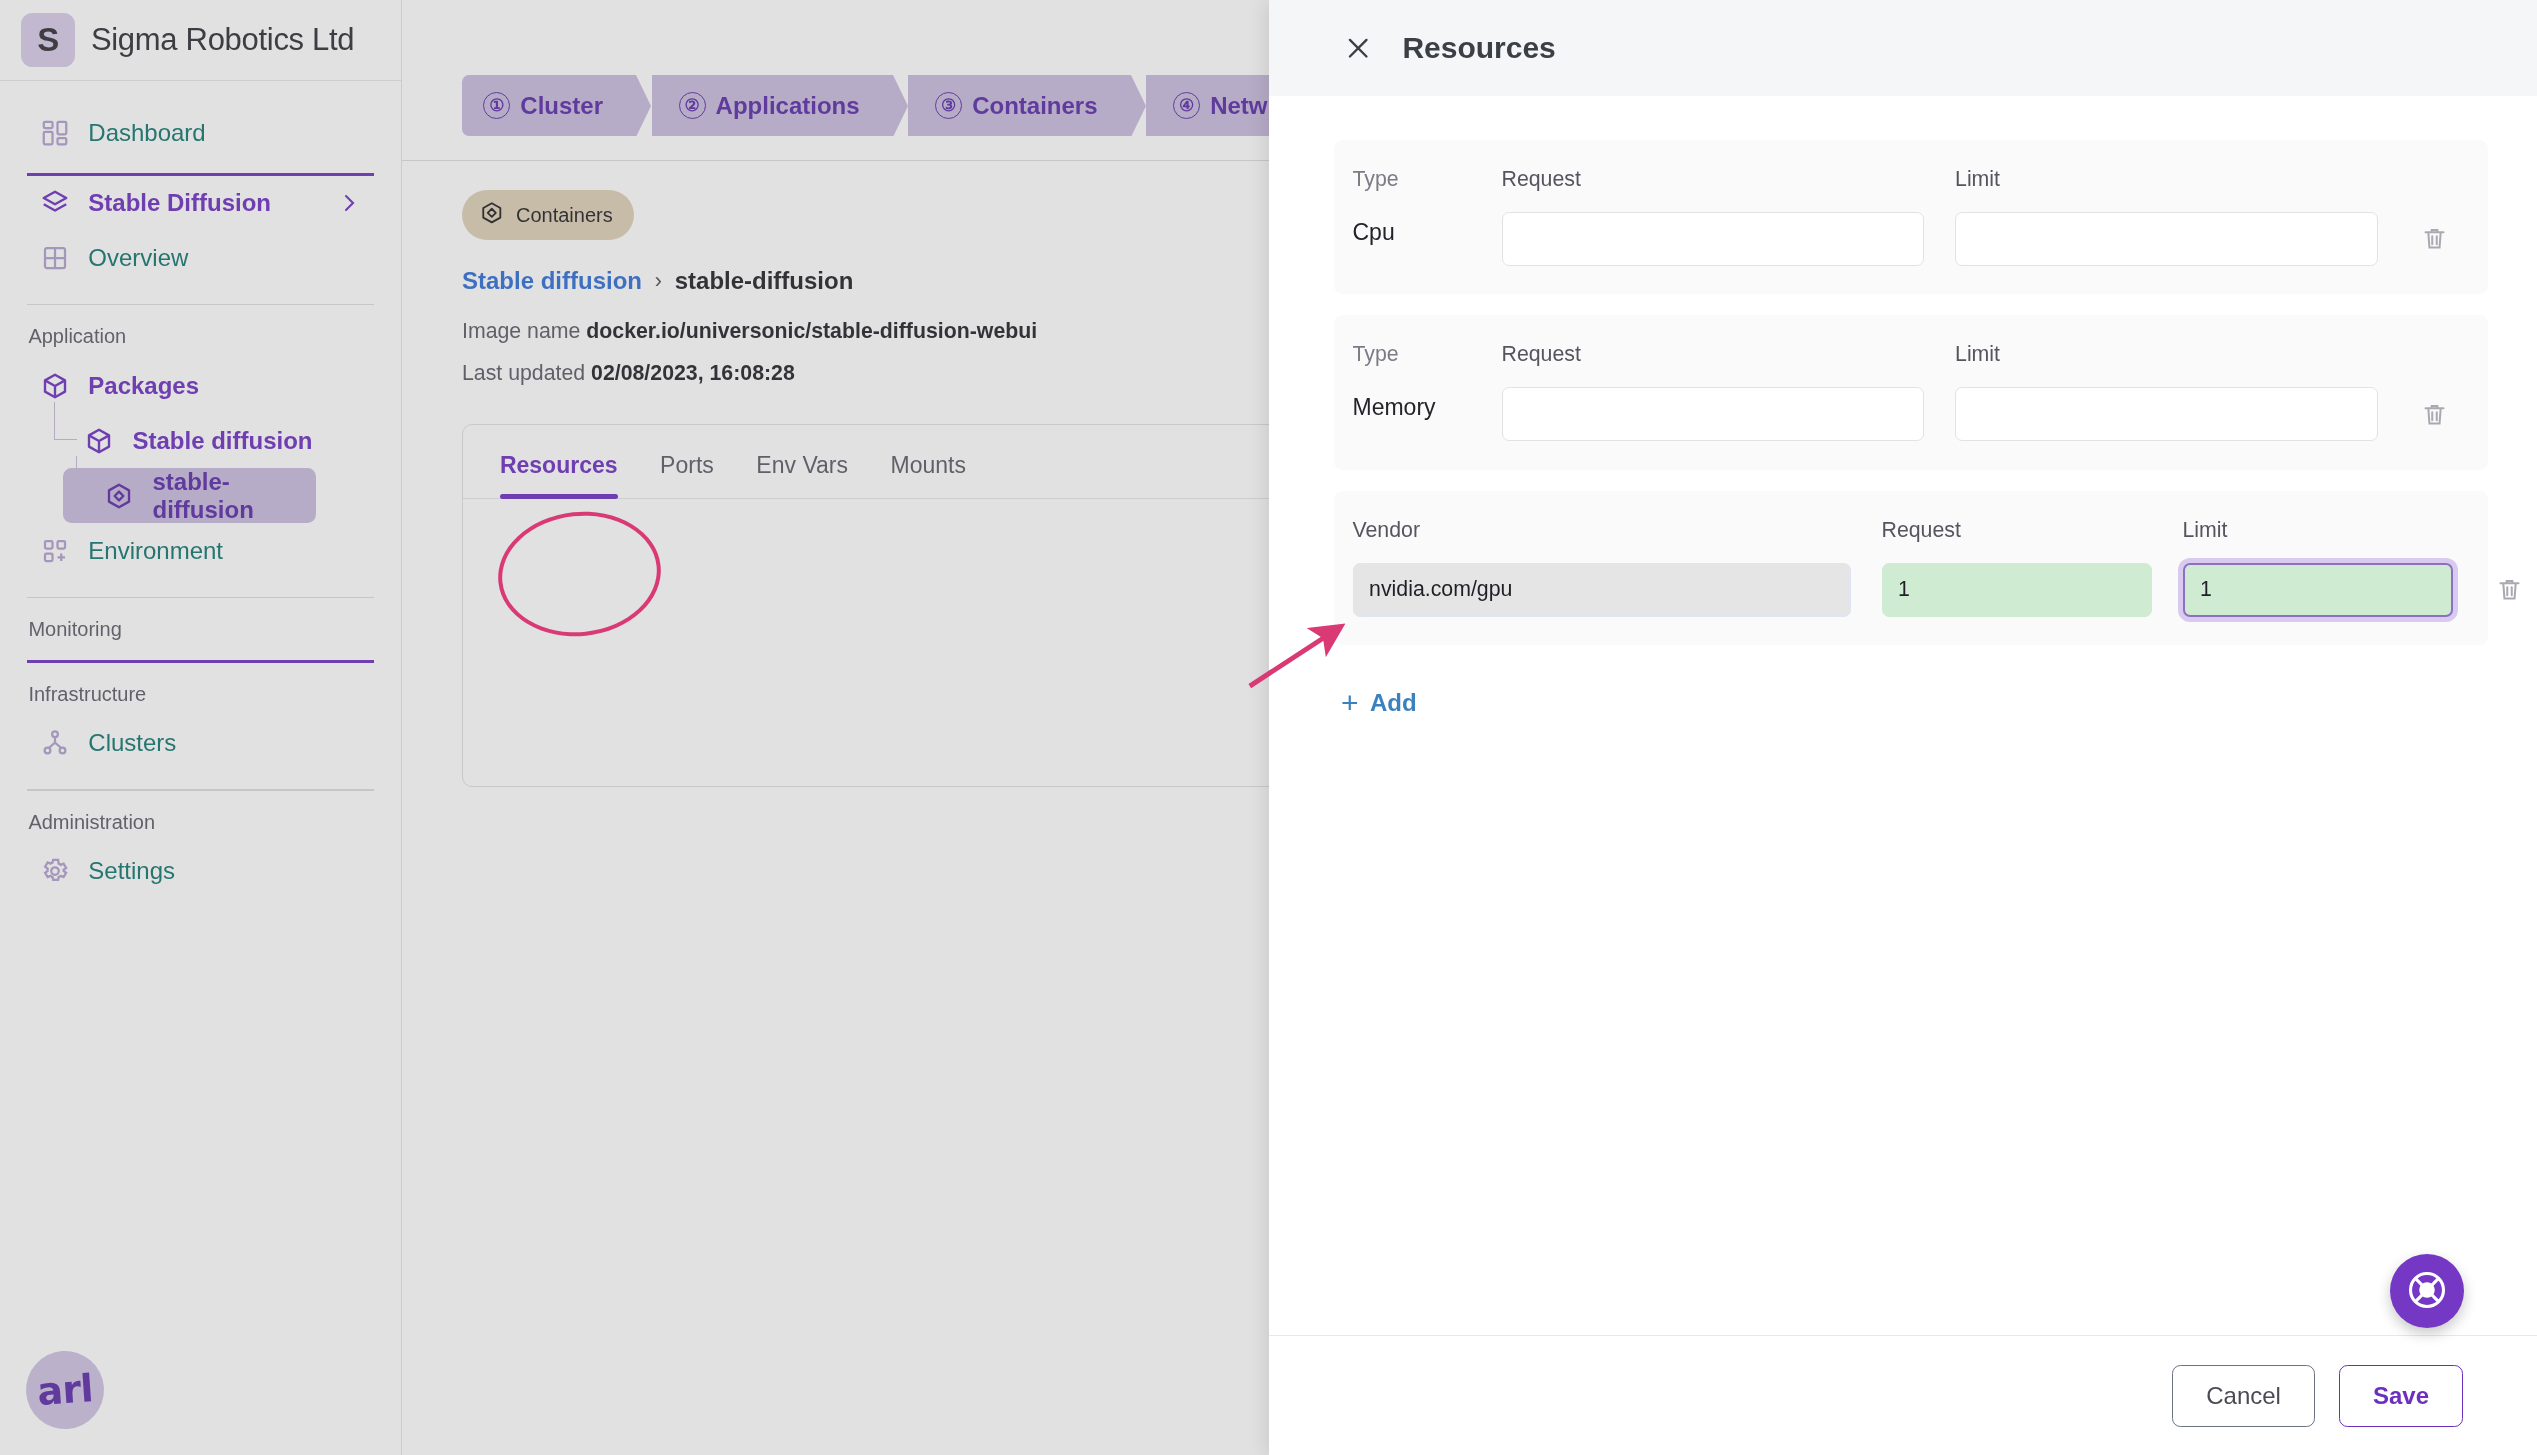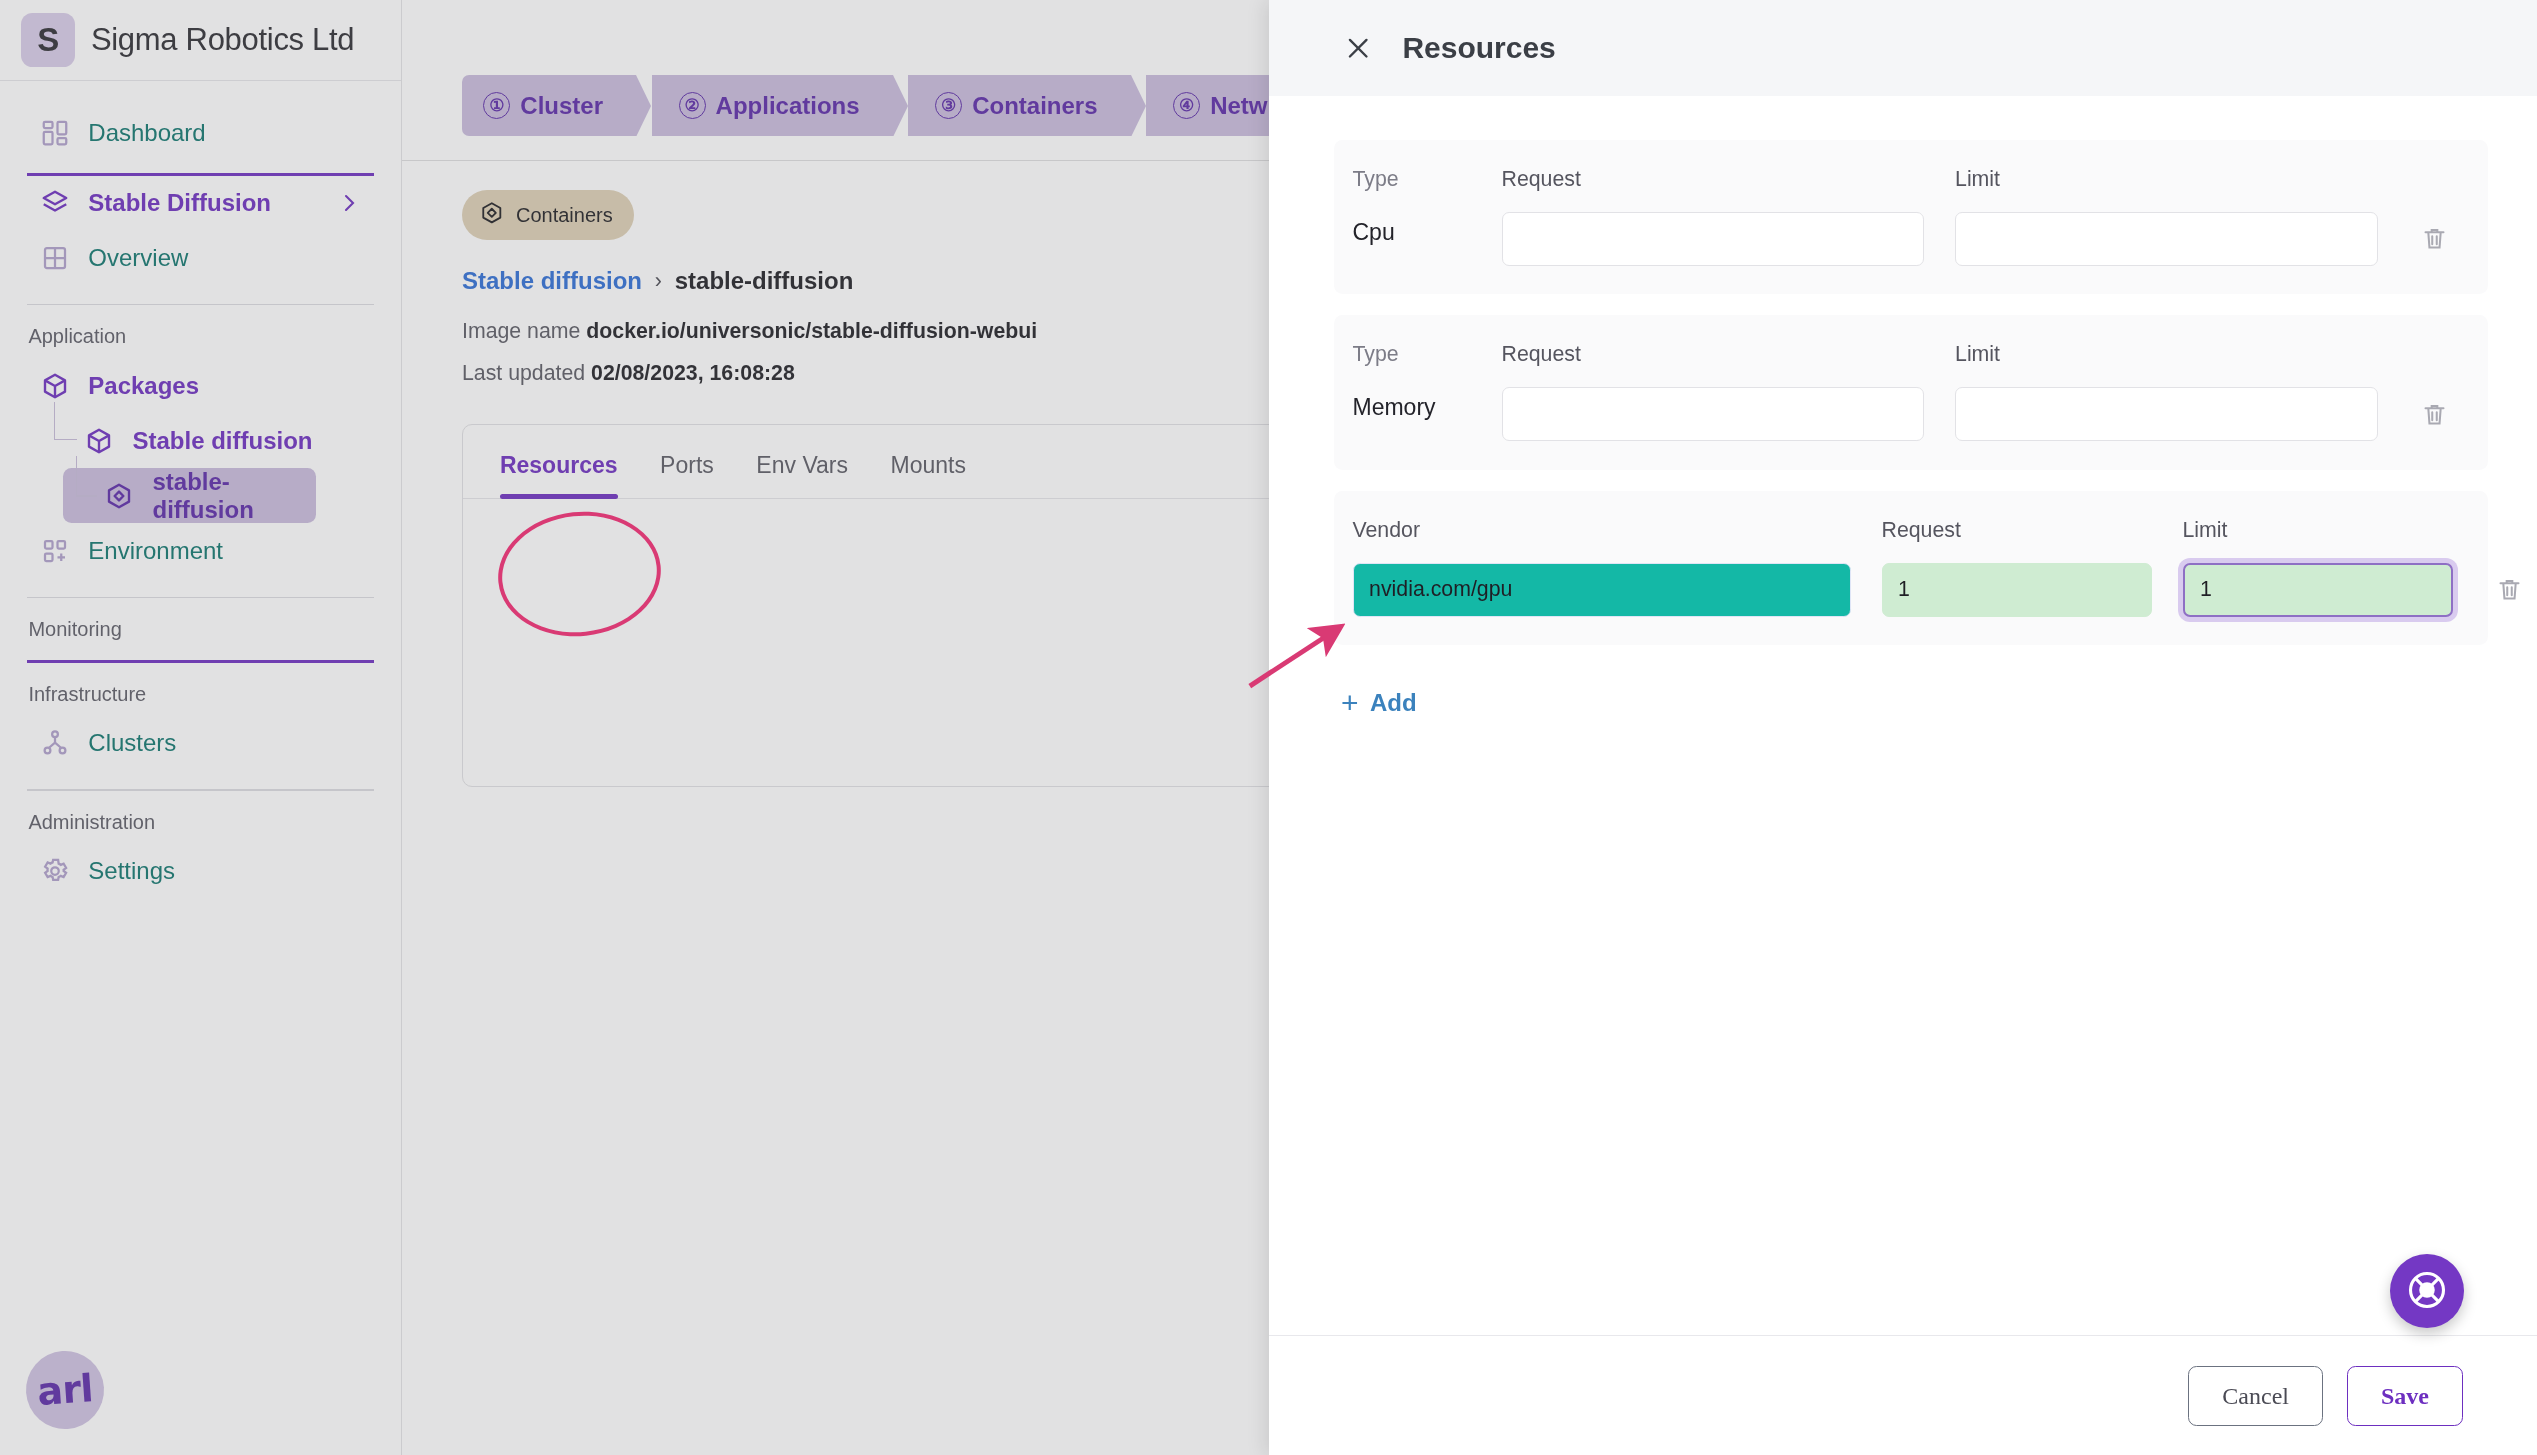--- a/index.html
+++ b/index.html
@@ -195,21 +195,21 @@
   .res-card .hdr.dim { color: #7c7c87; }
   .res-card .typeval { font-size: 23px; color: #23232a; padding-top: 27px; }
   .res-card .fieldcell { grid-row: 2; }
   .res-card .hdrcell { grid-row: 1; }
   .inp {
     width: 100%; height: 54px; border: 1.4px solid #e2e2e6; border-radius: 7.1px;
     background: #ffffff; margin-top: 20px;
     font-size: 21.3px; color: #1f1f25; padding: 0 15.6px;
     font-family: "Liberation Sans", sans-serif;
   }
-  .inp.filled-blue  { background: #14b8a6; border-color: #dfe5f6; }
+  .inp.filled-blue  { background: #e5e5e5; border-color: #dfe5f6; }
   .inp.filled-green { background: #cfecd2; border-color: #cfecd2; }
   .inp.focused {
     background: #cfecd2; border: 2.1px solid #8e6fc4;
     box-shadow: 0 0 0 5px #d9cbef; border-radius: 7.1px;
   }
   .trash { grid-row: 2; display: flex; align-items: center; justify-content: center;
            margin-top: 20px; height: 54px; cursor: pointer; }
   .trash svg { width: 27px; height: 27px; }
 
   .gpu-card { grid-template-columns: 498px 270px 270px 51px; }
@@ -222,21 +222,21 @@
   .add-btn .plus { font-size: 30px; line-height: 1; font-weight: 400; }
 
   .drawer-foot {
     flex: 0 0 121px; border-top: 1.4px solid #e8e8ec;
     display: flex; align-items: center; justify-content: flex-end;
     gap: 24px; padding-right: 75px;
   }
   .btn {
     font-size: 24px; border-radius: 8.5px; padding: 15.6px 33px;
     background: #ffffff; cursor: pointer;
-    font-family: Liberation Serif, serif;
+    font-family: Liberation Sans, sans-serif;
   }
   .btn.cancel { border: 1.4px solid #6b7280; color: #4b4b55; }
   .btn.save   { border: 1.8px solid #6d2fc0; color: #6d2fc0; font-weight: 700; }
 
   .fab {
     position: absolute; right: 74px; bottom: 128px;
     width: 74px; height: 74px; border-radius: 50%;
     background: #7438c4; z-index: 80;
     display: flex; align-items: center; justify-content: center;
     box-shadow: 0 5.7px 14.2px rgba(0,0,0,0.22); cursor: pointer;

